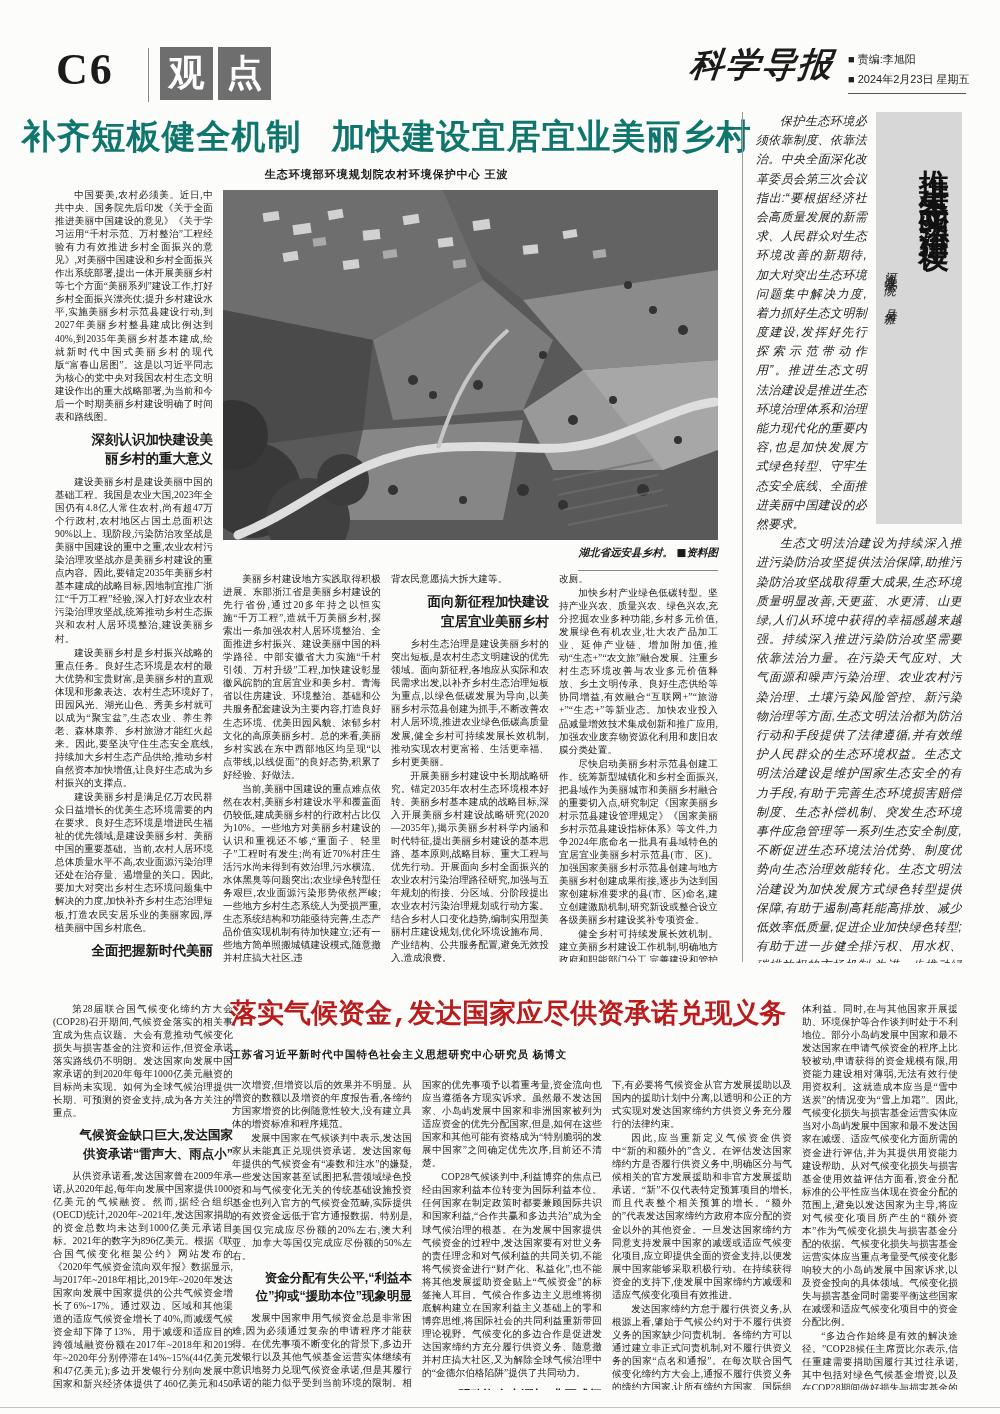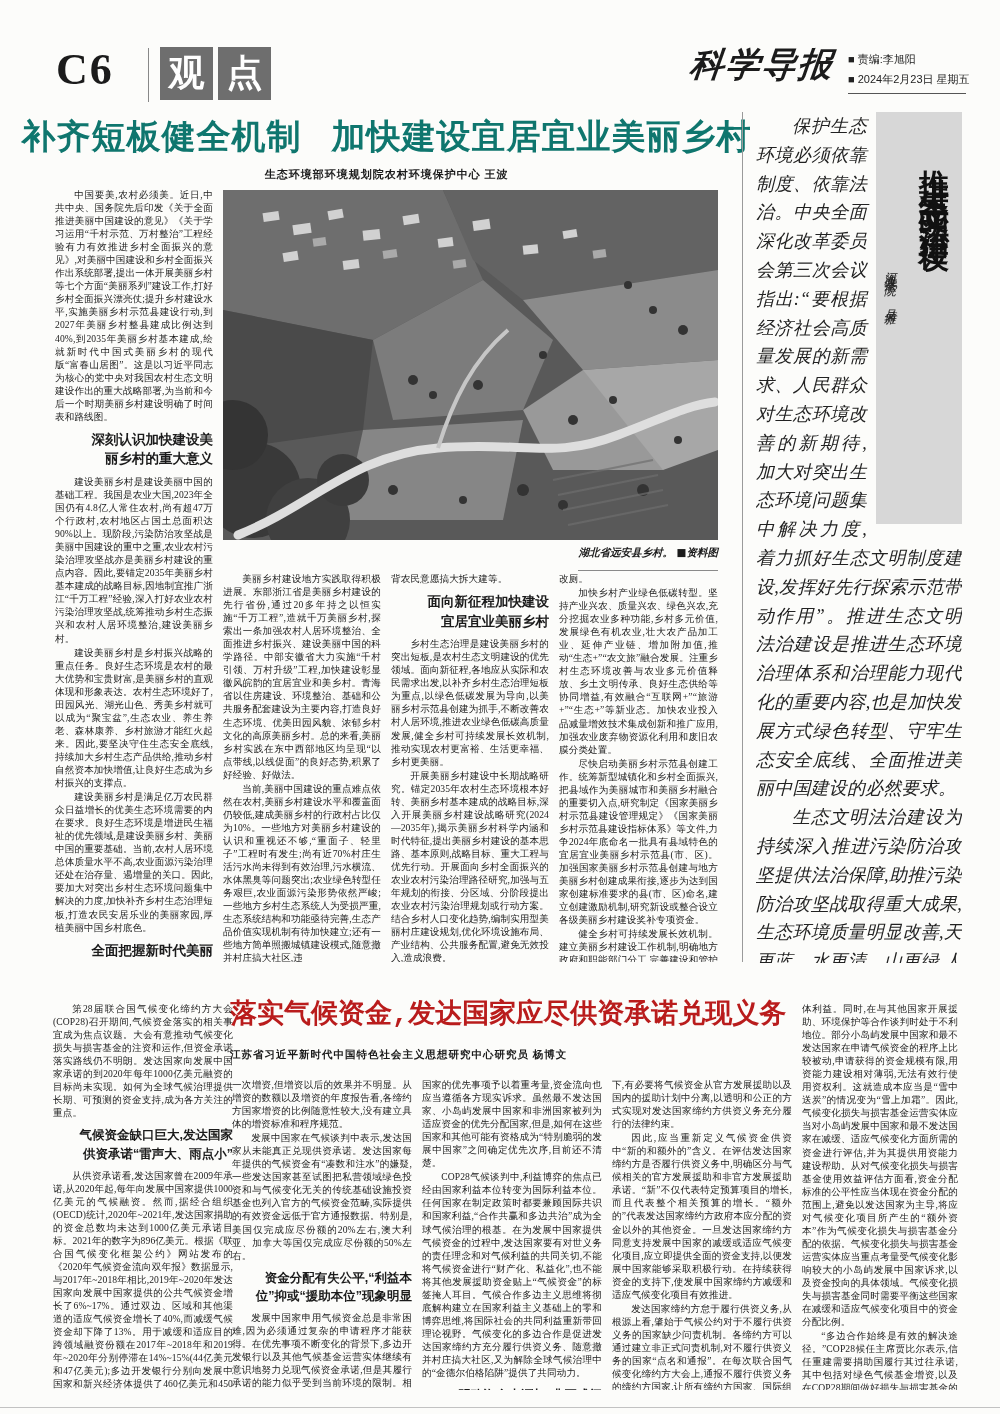--- a/index.html
+++ b/index.html
@@ -45,21 +45,21 @@
   .caption { left:223px; top:546px; width:495px; text-align:right; font-size:10.5px;
              font-style:italic; font-weight:700; font-family:"DejaVu Serif",serif; }
   .caption .cap-inner { border-bottom:1px solid #8a8a8a; padding-bottom:12px; }
   .c-main2 { left:223px; top:572px; width:158px; height:390px; }
   .c-main3 { left:391px; top:572px; width:158px; height:390px; }
   .c-main4 { left:559px; top:572px; width:159px; height:390px; }
 
   
   .side-rule { left:742px; top:112px; width:1px; height:850px; background:#9a9a9a; }
   .sidebar { left:756px; top:112px; width:206px; height:851px; overflow:hidden; }
-  .sidebar p { font-family:Liberation Serif, serif; font-style:italic; font-size:18px;
+  .sidebar p { font-family:Liberation Sans, sans-serif; font-style:italic; font-size:12px;
                line-height:1.6; text-align:justify; text-indent:2em; letter-spacing:0.2px;
                color:#222; }
   .side-box { float:right; width:86px; height:412px; background:#d7d7d7; position:relative;
               margin:0 0 6px 9px; }
   .side-title { position:absolute; right:8px; top:34px; writing-mode:vertical-rl;
                 font-family:"Liberation Serif",serif; font-weight:700; font-size:30px;
                 letter-spacing:8px; color:#111; }
   .side-author { position:absolute; left:5px; top:150px; writing-mode:vertical-rl;
                  font-size:12px; font-style:italic; font-family:"DejaVu Serif",serif;
                  letter-spacing:2px; color:#222; white-space:pre; }
@@ -186,21 +186,21 @@
 
 <div class="abs col c-main2">
   <p>美丽乡村建设地方实践取得积极进展。东部浙江省是美丽乡村建设的先行省份,通过20多年持之以恒实施“千万工程”,造就千万美丽乡村,探索出一条加强农村人居环境整治、全面推进乡村振兴、建设美丽中国的科学路径。中部安徽省大力实施“千村引领、万村升级”工程,加快建设彰显徽风皖韵的宜居宜业和美乡村。青海省以住房建设、环境整治、基础和公共服务配套建设为主要内容,打造良好生态环境、优美田园风貌、浓郁乡村文化的高原美丽乡村。总的来看,美丽乡村实践在东中西部地区均呈现“以点带线,以线促面”的良好态势,积累了好经验、好做法。</p>
   <p>当前,美丽中国建设的重点难点依然在农村,美丽乡村建设水平和覆盖面仍较低,建成美丽乡村的行政村占比仅为10%。一些地方对美丽乡村建设的认识和重视还不够,“重面子、轻里子”工程时有发生;尚有近70%村庄生活污水尚未得到有效治理,污水横流、水体黑臭等问题突出;农业绿色转型任务艰巨,农业面源污染形势依然严峻;一些地方乡村生态系统人为受损严重,生态系统结构和功能亟待完善,生态产品价值实现机制有待加快建立;还有一些地方简单照搬城镇建设模式,随意撤并村庄搞大社区,违</p>
 </div>
 
 <div class="abs col c-main3">
   <p class="cont">背农民意愿搞大拆大建等。</p>
   <div class="subhead">面向新征程加快建设宜居宜业美丽乡村</div>
   <p>乡村生态治理是建设美丽乡村的突出短板,是农村生态文明建设的优先领域。面向新征程,各地应从实际和农民需求出发,以补齐乡村生态治理短板为重点,以绿色低碳发展为导向,以美丽乡村示范县创建为抓手,不断改善农村人居环境,推进农业绿色低碳高质量发展,健全乡村可持续发展长效机制,推动实现农村更富裕、生活更幸福、乡村更美丽。</p>
-  <p>开展美丽乡村建设中长期战略研究。锚定2035年农村生态环境根本好转、美丽乡村基本建成的战略目标,深入开展美丽乡村建设战略研究(2024—2035年),揭示美丽乡村科学内涵和时代特征,提出美丽乡村建设的基本思路、基本原则,战略目标、重大工程与优先行动。开展面向乡村全面振兴的农业农村污染治理路径研究,加强与五年规划的衔接、分区域、分阶段提出农业农村污染治理规划或行动方案。结合乡村人口变化趋势,编制实用型美丽村庄建设规划,优化环境设施布局、产业结构、公共服务配置,避免无效投入,造成浪费。</p>
+  <p>开展美丽乡村建设中长期战略研究。锚定2035年农村生态环境根本好转、美丽乡村基本建成的战略目标,深入开展美丽乡村建设战略研究(2020—2035年),揭示美丽乡村科学内涵和时代特征,提出美丽乡村建设的基本思路、基本原则,战略目标、重大工程与优先行动。开展面向乡村全面振兴的农业农村污染治理路径研究,加强与五年规划的衔接、分区域、分阶段提出农业农村污染治理规划或行动方案。结合乡村人口变化趋势,编制实用型美丽村庄建设规划,优化环境设施布局、产业结构、公共服务配置,避免无效投入,造成浪费。</p>
 
 </div>
 
 <div class="abs col c-main4">
   <p class="cont">改厕。</p>
   <p>加快乡村产业绿色低碳转型。坚持产业兴农、质量兴农、绿色兴农,充分挖掘农业多种功能,乡村多元价值,发展绿色有机农业,壮大农产品加工业、延伸产业链、增加附加值,推动“生态+”“农文旅”融合发展。注重乡村生态环境改善与农业多元价值释放、乡土文明传承、良好生态供给等协同增益,有效融合“互联网+”“旅游+”“生态+”等新业态。加快农业投入品减量增效技术集成创新和推广应用,加强农业废弃物资源化利用和废旧农膜分类处置。</p>
   <p>尽快启动美丽乡村示范县创建工作。统筹新型城镇化和乡村全面振兴,把县域作为美丽城市和美丽乡村融合的重要切入点,研究制定《国家美丽乡村示范县建设管理规定》《国家美丽乡村示范县建设指标体系》等文件,力争2024年底命名一批具有县域特色的宜居宜业美丽乡村示范县(市、区)。加强国家美丽乡村示范县创建与地方美丽乡村创建成果衔接,逐步为达到国家创建标准要求的县(市、区)命名,建立创建激励机制,研究新设或整合设立各级美丽乡村建设奖补专项资金。</p>
   <p>健全乡村可持续发展长效机制。建立美丽乡村建设工作机制,明确地方政府和职能部门分工,完善建设和管护长效机制。健全农业绿色奖补政策,推动财政资金支持由生产领域向生产生态并重转变,探索补贴发放与耕地地力保护行为相挂钩,引导农民秸秆还田、科学施肥用药。完善工作推进机制,尊重地域差异,确保美丽乡村建设同农村经济发展水平相适应、同当地文化和风土人情相协调。统筹考虑财力可持续、农民可接受,尽力而为、量力而行。坚持农民主体地位,尊重村民意愿,激发美丽乡村建设内生动力。</p>
 </div>
 

